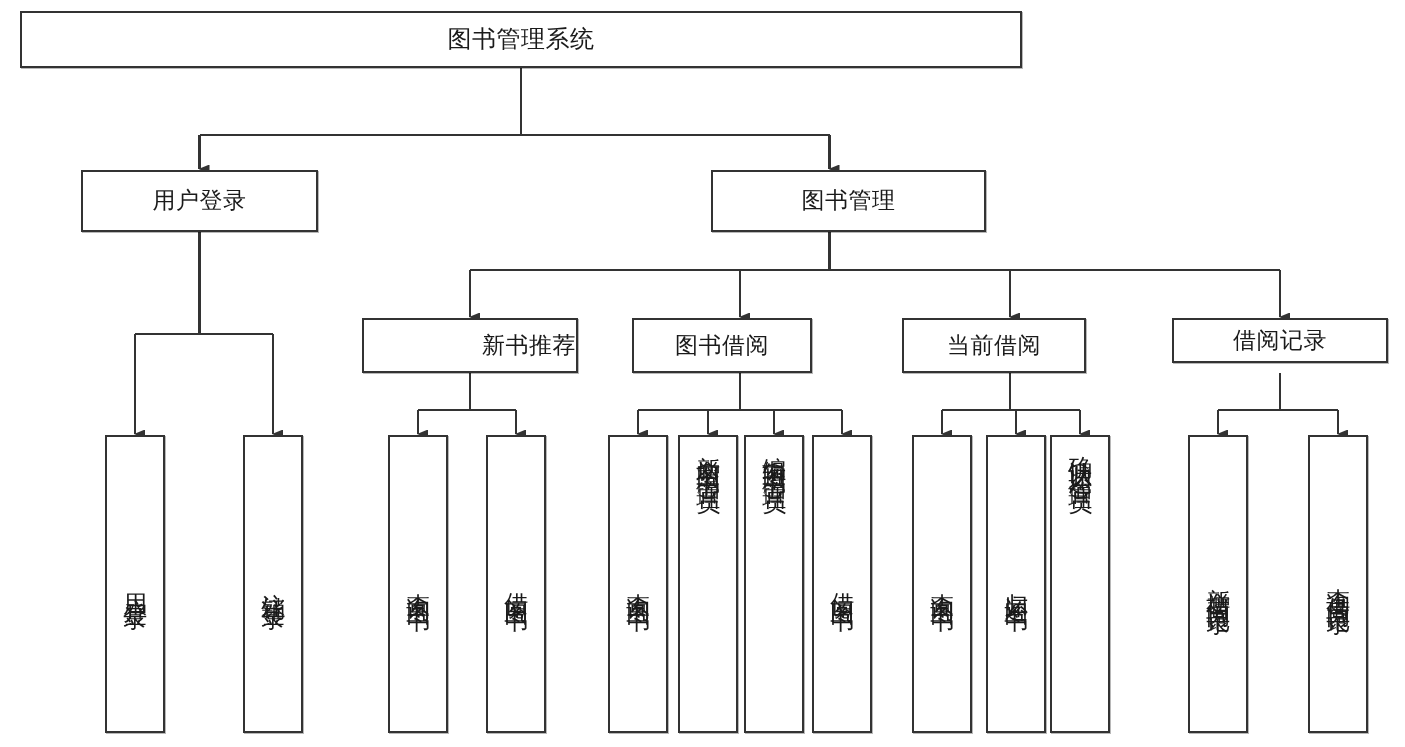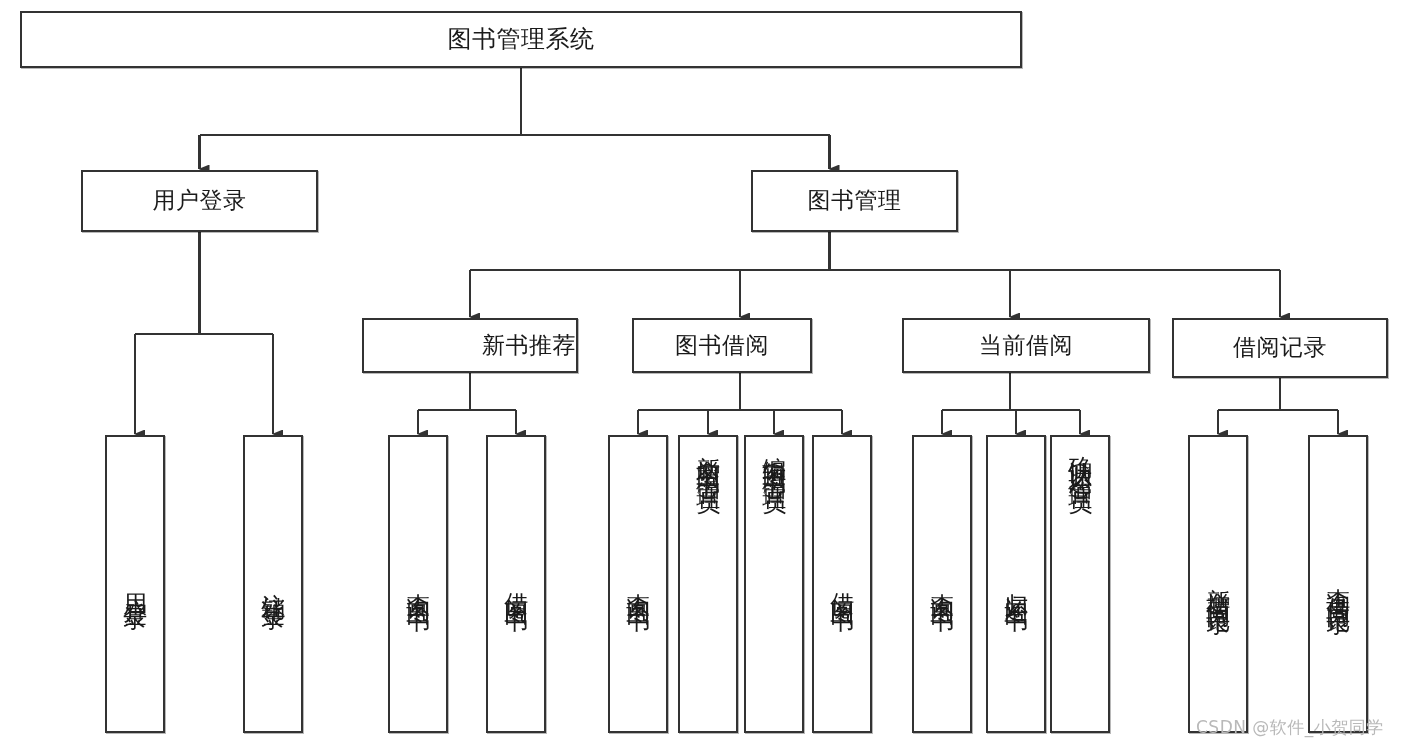--- a/index.html
+++ b/index.html
@@ -130,33 +130,33 @@
       </g>
   </svg>
 
   <div id="node-layer">
       <div class="node h root" style="left: 20px; top: 11px; width: 1002px; height: 57px;">
         <span class="node-label">图书管理系统</span>
       </div>
       <div class="node h" style="left: 81px; top: 170px; width: 237px; height: 62px;">
         <span class="node-label">用户登录</span>
       </div>
-      <div class="node h" style="left: 711px; top: 170px; width: 207px; height: 62px; margin-left: 40px;">
+      <div class="node h" style="left: 711px; top: 170px; width: 275px; height: 62px;">
         <span class="node-label">图书管理</span>
       </div>
       <div class="node h" style="left: 362px; top: 318px; width: 216px; height: 55px; justify-content: flex-end;">
         <span class="node-label">新书推荐</span>
       </div>
       <div class="node h" style="left: 632px; top: 318px; width: 180px; height: 55px;">
         <span class="node-label">图书借阅</span>
       </div>
-      <div class="node h" style="left: 902px; top: 318px; width: 248px; height: 55px;">
+      <div class="node h" style="left: 902px; top: 318px; width: 184px; height: 55px;">
         <span class="node-label">当前借阅</span>
       </div>
-      <div class="node h" style="left: 1172px; top: 318px; width: 216px; height: 60px;">
+      <div class="node h" style="left: 1172px; top: 318px; width: 216px; height: 45px;">
         <span class="node-label">借阅记录</span>
       </div>
       <div class="node v centered" style="left: 105px; top: 435px; width: 60px; height: 298px;">
         <span class="node-label">用户登录</span>
       </div>
       <div class="node v centered" style="left: 243px; top: 435px; width: 60px; height: 298px;">
         <span class="node-label">注销登录</span>
       </div>
       <div class="node v centered" style="left: 388px; top: 435px; width: 60px; height: 298px;">
         <span class="node-label">查询图书</span>
@@ -186,15 +186,14 @@
         <span class="node-label">确认归还（管理员）</span>
       </div>
       <div class="node v centered" style="left: 1188px; top: 435px; width: 60px; height: 298px;">
         <span class="node-label">新增借阅记录</span>
       </div>
       <div class="node v centered" style="left: 1308px; top: 435px; width: 60px; height: 298px;">
         <span class="node-label">查询借阅记录</span>
       </div>
     </div>
 
-  <div class="watermark" style="left:1196px; top:716px;">CSDN @软件_小贺同学</div>
 
 </div>
 
 </body></html>

